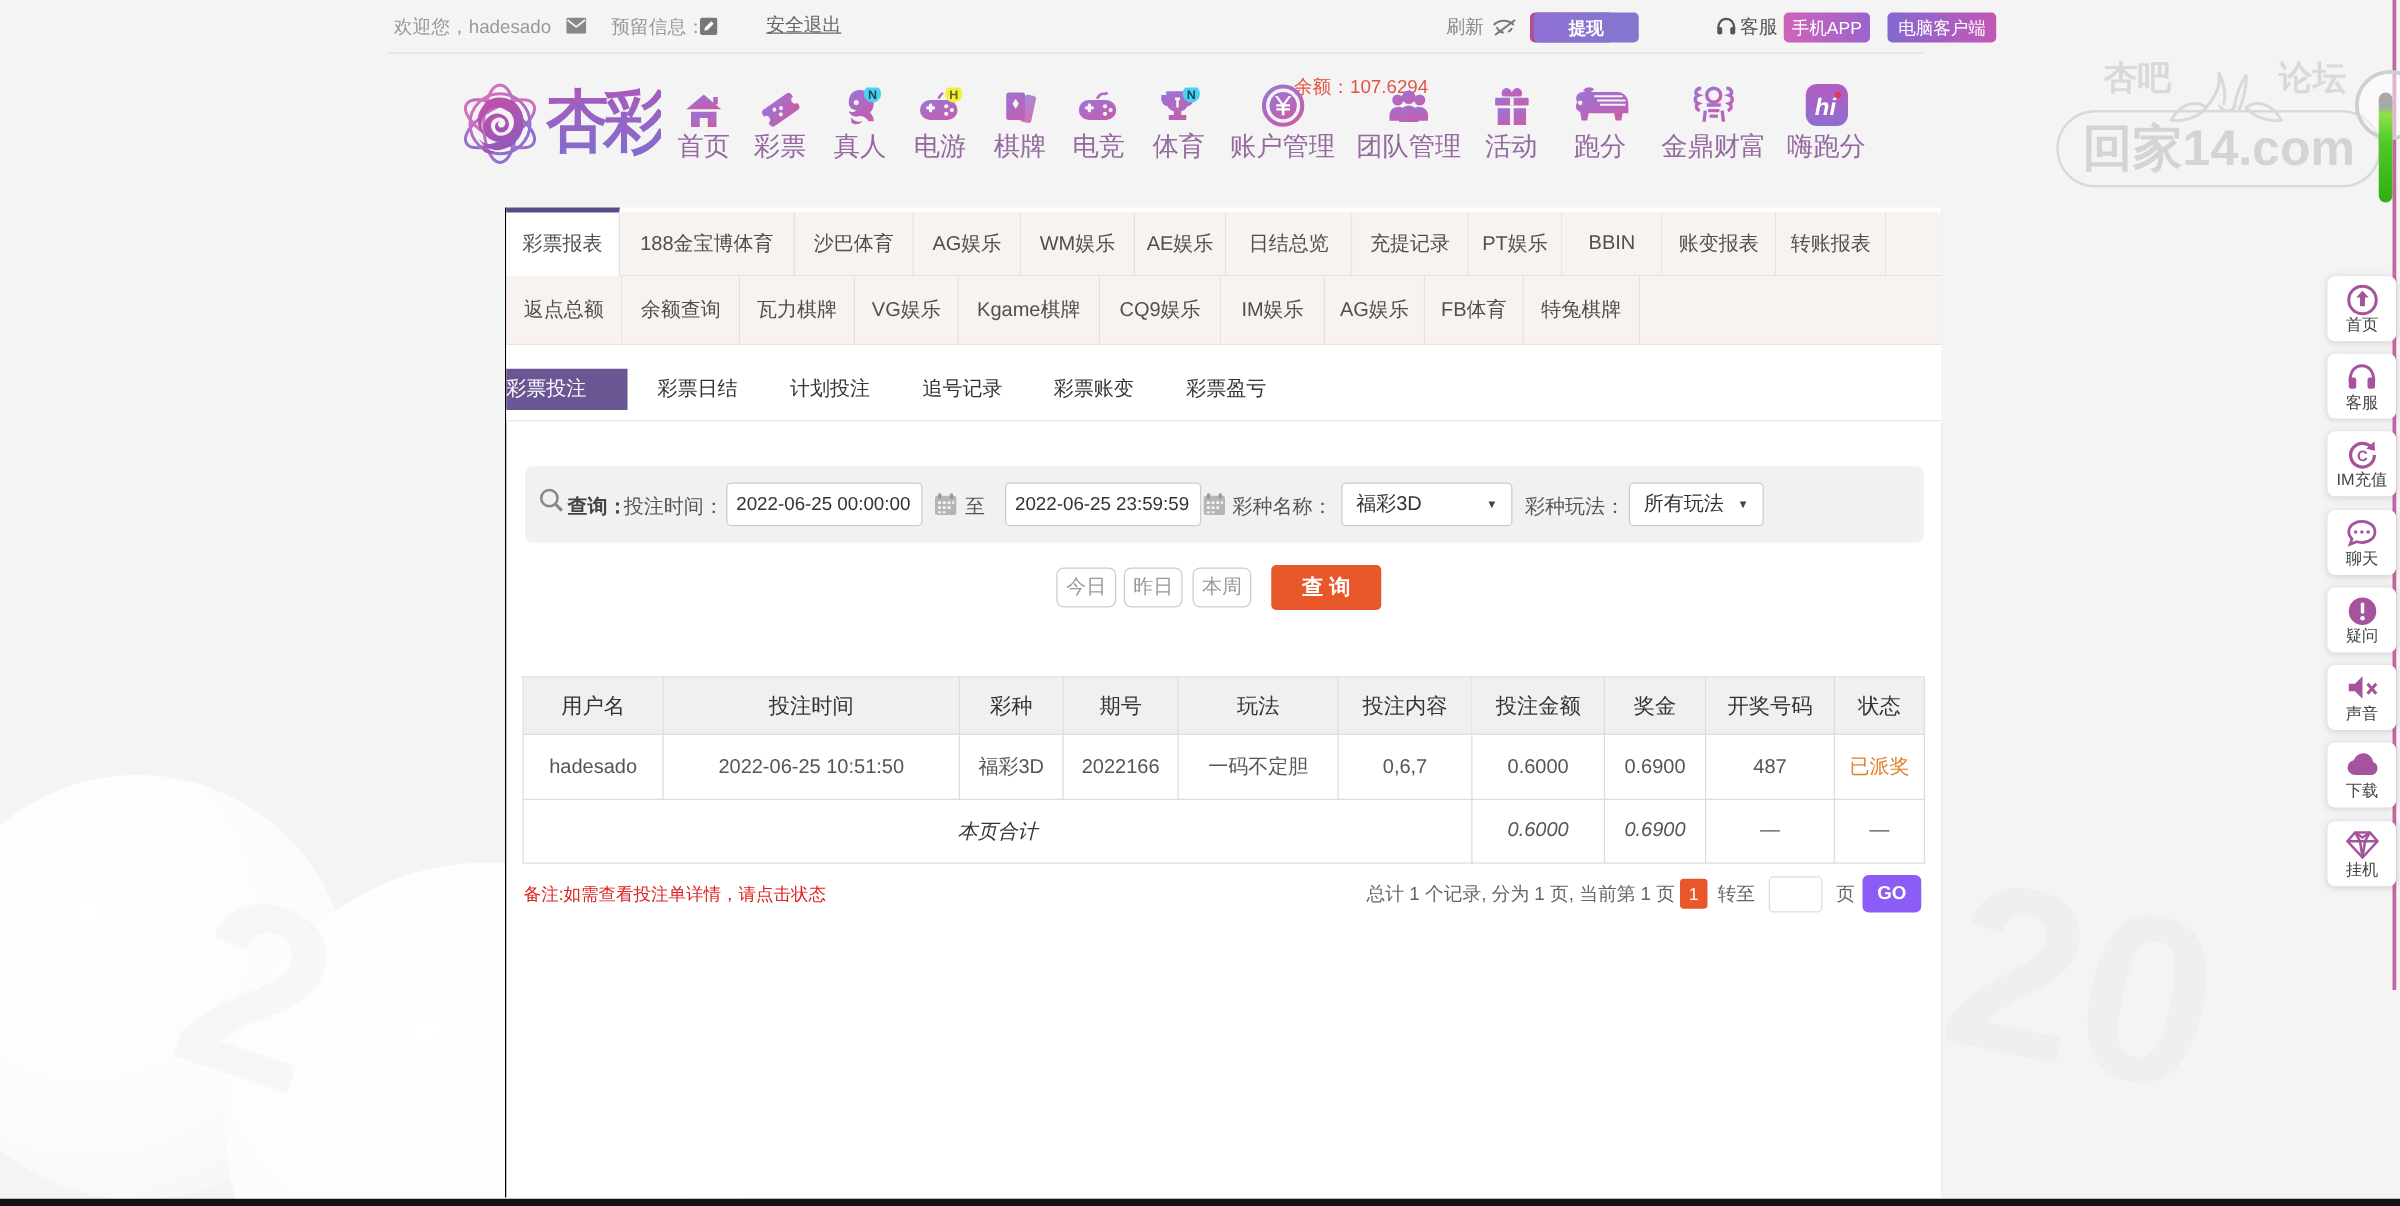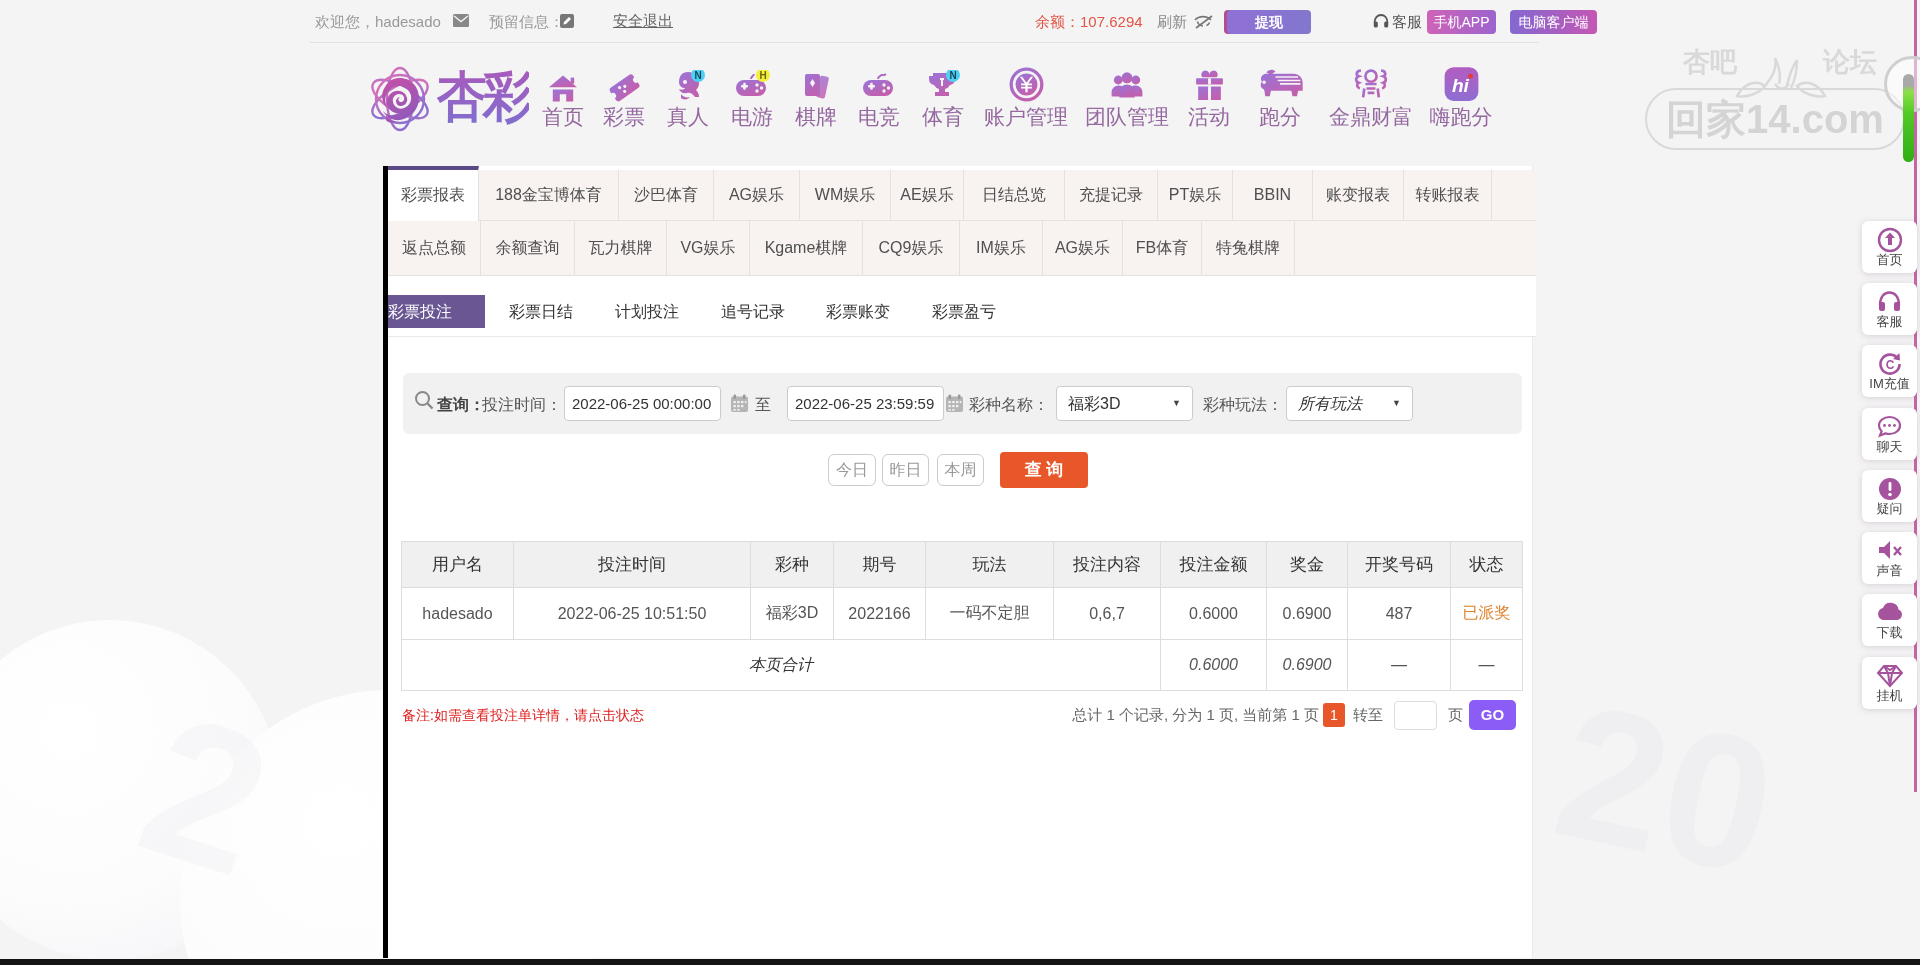--- a/index.html
+++ b/index.html
@@ -19,21 +19,21 @@
 
 
 .navitem { position:absolute; top:70px; text-align:center; transform:translateX(-50%); }
 .navitem .ic { height:32px; display:flex; align-items:flex-end; justify-content:center; position:relative; }
 .navitem .lb { margin-top:1px; font-size:21px; color:#95699f; white-space:nowrap; }
 
 
 .wm { position:absolute; color:#d9d9d9; }
 
 
-#main { position:absolute; left:383px; top:166px; width:1150px; height:792px; background:#fff; border-left:5px solid #000000; border-right:1px solid #eceaea; }
+#main { position:absolute; left:404px; top:166px; width:1150px; height:792px; background:#fff; border-left:1px solid #000000; border-right:1px solid #eceaea; }
 
 
 .trow { position:absolute; left:0; display:flex; }
 .tab { background:#f8f3f0; border-right:1px solid #e7e1dd; border-bottom:1px solid #e7e1dd; color:#4f4f4f; font-size:16px; display:flex; align-items:center; justify-content:center; white-space:nowrap; }
 .tab.active { background:#fff; border-top:4px solid #5a4a86; border-bottom:none; }
 .tfill { flex:1; background:#f8f3f0; border-bottom:1px solid #e7e1dd; }
 
 
 #subtabs { position:absolute; left:0; top:110px; width:1148px; height:61px; border-bottom:1px solid #e9e9e9; background:#fff; }
 .stab { position:absolute; top:19px; height:33px; line-height:33px; font-size:16px; color:#333; transform:translateX(-50%); }
@@ -83,21 +83,21 @@
   <svg class="abs" style="left:453px; top:14px;" width="16" height="13" viewBox="0 0 16 13">
       <rect width="16" height="13" rx="1.5" fill="#888"></rect>
       <path fill="none" stroke="#f5f4f5" stroke-width="1.4" d="M1 2 L8 7.5 L15 2"></path>
     </svg>
   <span class="tb" style="left:489px;">预留信息：</span>
   <svg class="abs" style="left:560px; top:14px;" width="14" height="14" viewBox="0 0 14 14">
       <rect width="14" height="14" rx="2" fill="#777"></rect>
       <path fill="#fff" d="M3.5 10.5 L4 8 L9 3 L11 5 L6 10 Z"></path>
     </svg>
   <span class="tb" style="left:613px; color:#666; text-decoration:underline;font-family:Liberation Serif, serif;">安全退出</span>
-  <span class="tb" style="left:1035px; color:#e25545;">余额：107.6294</span>
+  <span class="tb" style="left:1035px; color:#e25545;margin-top:48px;">余额：107.6294</span>
   <span class="tb" style="left:1157px; color:#888;">刷新</span>
   <svg class="abs" style="left:1193px; top:14px;" width="22" height="16" viewBox="0 0 22 16">
       <g stroke="#777" stroke-width="1.6" fill="none">
         <path d="M2 6 C6 1.5 14 1.5 18 6 M4.5 7.5 C5 10 7.5 12 10 12 M13.5 11.5 C14.8 11 16 9.8 16.5 8.5"></path>
         <path d="M3 14 L19 2"></path>
       </g>
     </svg>
   <svg class="abs" style="left:1372px; top:13px;" width="18" height="17" viewBox="0 0 18 17">
       <path fill="none" stroke="#555" stroke-width="1.8" d="M2.5 10 C2.5 5 5.3 2 9 2 C12.7 2 15.5 5 15.5 10"></path>
       <rect x="1.8" y="8.5" width="4" height="6" rx="1.6" fill="#555"></rect>
@@ -412,21 +412,21 @@
           <rect x="3.4" y="11" width="2.4" height="2.2"></rect>
           <rect x="7.2" y="11" width="2.4" height="2.2"></rect>
           <rect x="11" y="11" width="2.4" height="2.2"></rect>
           <rect x="3.4" y="15" width="2.4" height="1.6"></rect>
           <rect x="7.2" y="15" width="2.4" height="1.6"></rect>
         </g>
       </svg>
     <span class="fp flabel" style="left:566px;">彩种名称：</span>
     <div class="fp fselect" style="left:653px; width:137px;">福彩3D<span class="arr">▼</span></div>
     <span class="fp flabel" style="left:800px;">彩种玩法：</span>
-    <div class="fp fselect" style="left:883px; width:127px;font-style:italic;">所有玩法<span class="arr">▼</span></div>
+    <div class="fp fselect" style="left:883px; width:108px;">所有玩法<span class="arr">▼</span></div>
   </div>
 
   <div class="qbtn" style="left:440px; width:48px;">今日</div>
   <div class="qbtn" style="left:494px; width:47px;">昨日</div>
   <div class="qbtn" style="left:549px; width:47px;">本周</div>
   <div id="qsearch">查 询</div>
 
   <table id="btable">
     <colgroup>
       <col style="width:112px">

